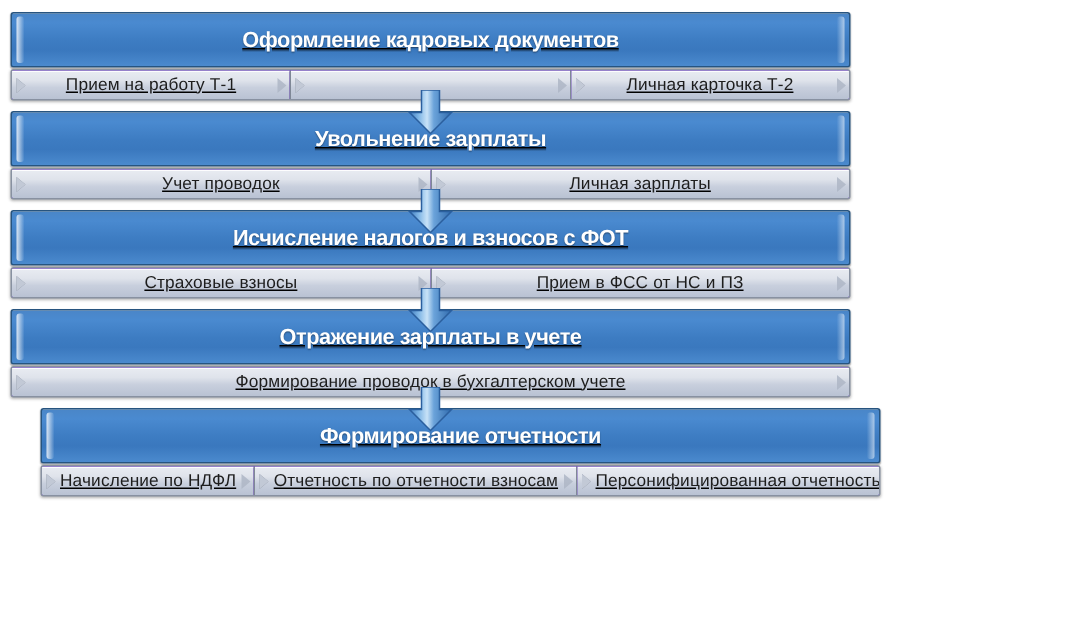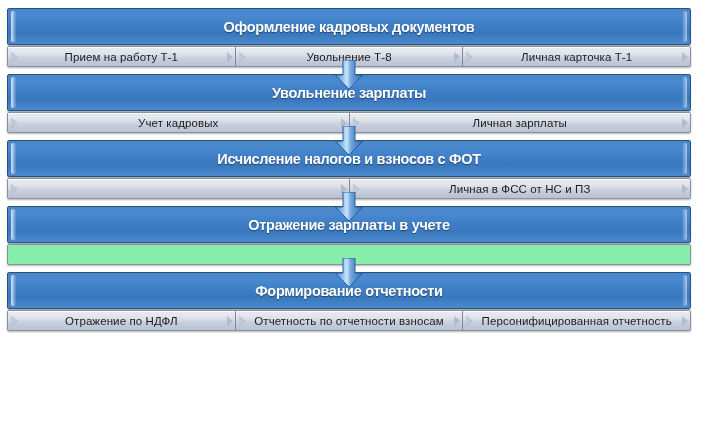--- a/index.html
+++ b/index.html
@@ -16,24 +16,25 @@
     position: relative;
     width: 714px;
     height: 421px;
     background: #ffffff;
     padding: 8px 7px 6px 7px;
   }
 
   
   .stage {
     position: relative;
-    width: 684px;
+    width: 560px;
     margin: 0 0 7px 0;
-  }
-  .stage:last-child { margin-bottom: 0; }
+    text-decoration: underline;
+  }
+  .stage:last-child { margin-bottom: 0; margin-left: 20px; }
 
   
   .stage-header {
     position: relative;
     height: 37px;
     background: linear-gradient(to bottom,
         #4a86c8 0%,
         #4a8ad0 18%,
         #3d7cc2 52%,
         #3a78be 70%,
@@ -76,21 +77,21 @@
     text-shadow: 0 1px 1px rgba(0,0,0,0.45);
     white-space: nowrap;
   }
 
   
   .sub-row {
     position: relative;
     display: flex;
     height: 21px;
     margin-top: 1px;
-    background: #86efac;
+    background: #6d28d9;
     border: 1px solid #8891a1;
     border-radius: 2px;
     overflow: hidden;
     box-shadow: 0 1px 2px rgba(0,0,0,0.30);
   }
 
   .sub-item {
     position: relative;
     flex: 1 1 0;
     display: flex;
@@ -163,26 +164,25 @@
         <span class="stage-title">Оформление кадровых документов</span>
       </div>
       <div class="sub-row">
         <div class="sub-item">
           <span class="sub-chevron"></span>
           <span class="sub-label">Прием на работу Т-1</span>
           <span class="sub-chevron-end"></span>
         </div>
         <div class="sub-item">
           <span class="sub-chevron"></span>
-          <span class="sub-label">Увольнение Т-8</span>
-          <span class="sub-chevron-end"></span>
-        </div>
-        <div class="sub-item">
-          <span class="sub-chevron"></span>
-          <span class="sub-label">Личная карточка Т-1</span>
+          <span class="sub-chevron-end"></span>
+        </div>
+        <div class="sub-item">
+          <span class="sub-chevron"></span>
+          <span class="sub-label">Личная карточка Т-2</span>
           <span class="sub-chevron-end"></span>
         </div>
       </div>
       <div class="connector" style="top: 52px;"><svg width="34" height="30" viewBox="0 0 34 30">
           <defs>
             <linearGradient id="agr0" x1="0" y1="0" x2="1" y2="0">
               <stop offset="0%" stop-color="#3f7cbf"></stop>
               <stop offset="22%" stop-color="#7fb6e6"></stop>
               <stop offset="42%" stop-color="#c8e2f7"></stop>
               <stop offset="58%" stop-color="#6ba3da"></stop>
@@ -192,21 +192,21 @@
           <path d="M11,0 L23,0 L23,15 L31,15 L17,29 L3,15 L11,15 Z" fill="url(#agr0)" stroke="#2b5f9e" stroke-width="1"></path>
         </svg></div>
     </div>
     <div class="stage">
       <div class="stage-header">
         <span class="stage-title">Увольнение зарплаты</span>
       </div>
       <div class="sub-row">
         <div class="sub-item">
           <span class="sub-chevron"></span>
-          <span class="sub-label">Учет кадровых</span>
+          <span class="sub-label">Учет проводок</span>
           <span class="sub-chevron-end"></span>
         </div>
         <div class="sub-item">
           <span class="sub-chevron"></span>
           <span class="sub-label">Личная зарплаты</span>
           <span class="sub-chevron-end"></span>
         </div>
       </div>
       <div class="connector" style="top: 52px;"><svg width="34" height="30" viewBox="0 0 34 30">
           <defs>
@@ -221,25 +221,26 @@
           <path d="M11,0 L23,0 L23,15 L31,15 L17,29 L3,15 L11,15 Z" fill="url(#agr1)" stroke="#2b5f9e" stroke-width="1"></path>
         </svg></div>
     </div>
     <div class="stage">
       <div class="stage-header">
         <span class="stage-title">Исчисление налогов и взносов  с ФОТ</span>
       </div>
       <div class="sub-row">
         <div class="sub-item">
           <span class="sub-chevron"></span>
-          <span class="sub-chevron-end"></span>
-        </div>
-        <div class="sub-item">
-          <span class="sub-chevron"></span>
-          <span class="sub-label">Личная в ФСС от НС и ПЗ</span>
+          <span class="sub-label">Страховые взносы</span>
+          <span class="sub-chevron-end"></span>
+        </div>
+        <div class="sub-item">
+          <span class="sub-chevron"></span>
+          <span class="sub-label">Прием в ФСС от НС и ПЗ</span>
           <span class="sub-chevron-end"></span>
         </div>
       </div>
       <div class="connector" style="top: 52px;"><svg width="34" height="30" viewBox="0 0 34 30">
           <defs>
             <linearGradient id="agr2" x1="0" y1="0" x2="1" y2="0">
               <stop offset="0%" stop-color="#3f7cbf"></stop>
               <stop offset="22%" stop-color="#7fb6e6"></stop>
               <stop offset="42%" stop-color="#c8e2f7"></stop>
               <stop offset="58%" stop-color="#6ba3da"></stop>
@@ -247,20 +248,25 @@
             </linearGradient>
           </defs>
           <path d="M11,0 L23,0 L23,15 L31,15 L17,29 L3,15 L11,15 Z" fill="url(#agr2)" stroke="#2b5f9e" stroke-width="1"></path>
         </svg></div>
     </div>
     <div class="stage">
       <div class="stage-header">
         <span class="stage-title">Отражение зарплаты в учете</span>
       </div>
       <div class="sub-row">
+        <div class="sub-item">
+          <span class="sub-chevron"></span>
+          <span class="sub-label">Формирование проводок в бухгалтерском учете</span>
+          <span class="sub-chevron-end"></span>
+        </div>
       </div>
       <div class="connector" style="top: 52px;"><svg width="34" height="30" viewBox="0 0 34 30">
           <defs>
             <linearGradient id="agr3" x1="0" y1="0" x2="1" y2="0">
               <stop offset="0%" stop-color="#3f7cbf"></stop>
               <stop offset="22%" stop-color="#7fb6e6"></stop>
               <stop offset="42%" stop-color="#c8e2f7"></stop>
               <stop offset="58%" stop-color="#6ba3da"></stop>
               <stop offset="100%" stop-color="#2f6aad"></stop>
             </linearGradient>
@@ -268,21 +274,21 @@
           <path d="M11,0 L23,0 L23,15 L31,15 L17,29 L3,15 L11,15 Z" fill="url(#agr3)" stroke="#2b5f9e" stroke-width="1"></path>
         </svg></div>
     </div>
     <div class="stage">
       <div class="stage-header">
         <span class="stage-title">Формирование отчетности</span>
       </div>
       <div class="sub-row">
         <div class="sub-item">
           <span class="sub-chevron"></span>
-          <span class="sub-label">Отражение по НДФЛ</span>
+          <span class="sub-label">Начисление по НДФЛ</span>
           <span class="sub-chevron-end"></span>
         </div>
         <div class="sub-item">
           <span class="sub-chevron"></span>
           <span class="sub-label">Отчетность по отчетности взносам</span>
           <span class="sub-chevron-end"></span>
         </div>
         <div class="sub-item">
           <span class="sub-chevron"></span>
           <span class="sub-label">Персонифицированная отчетность</span>

